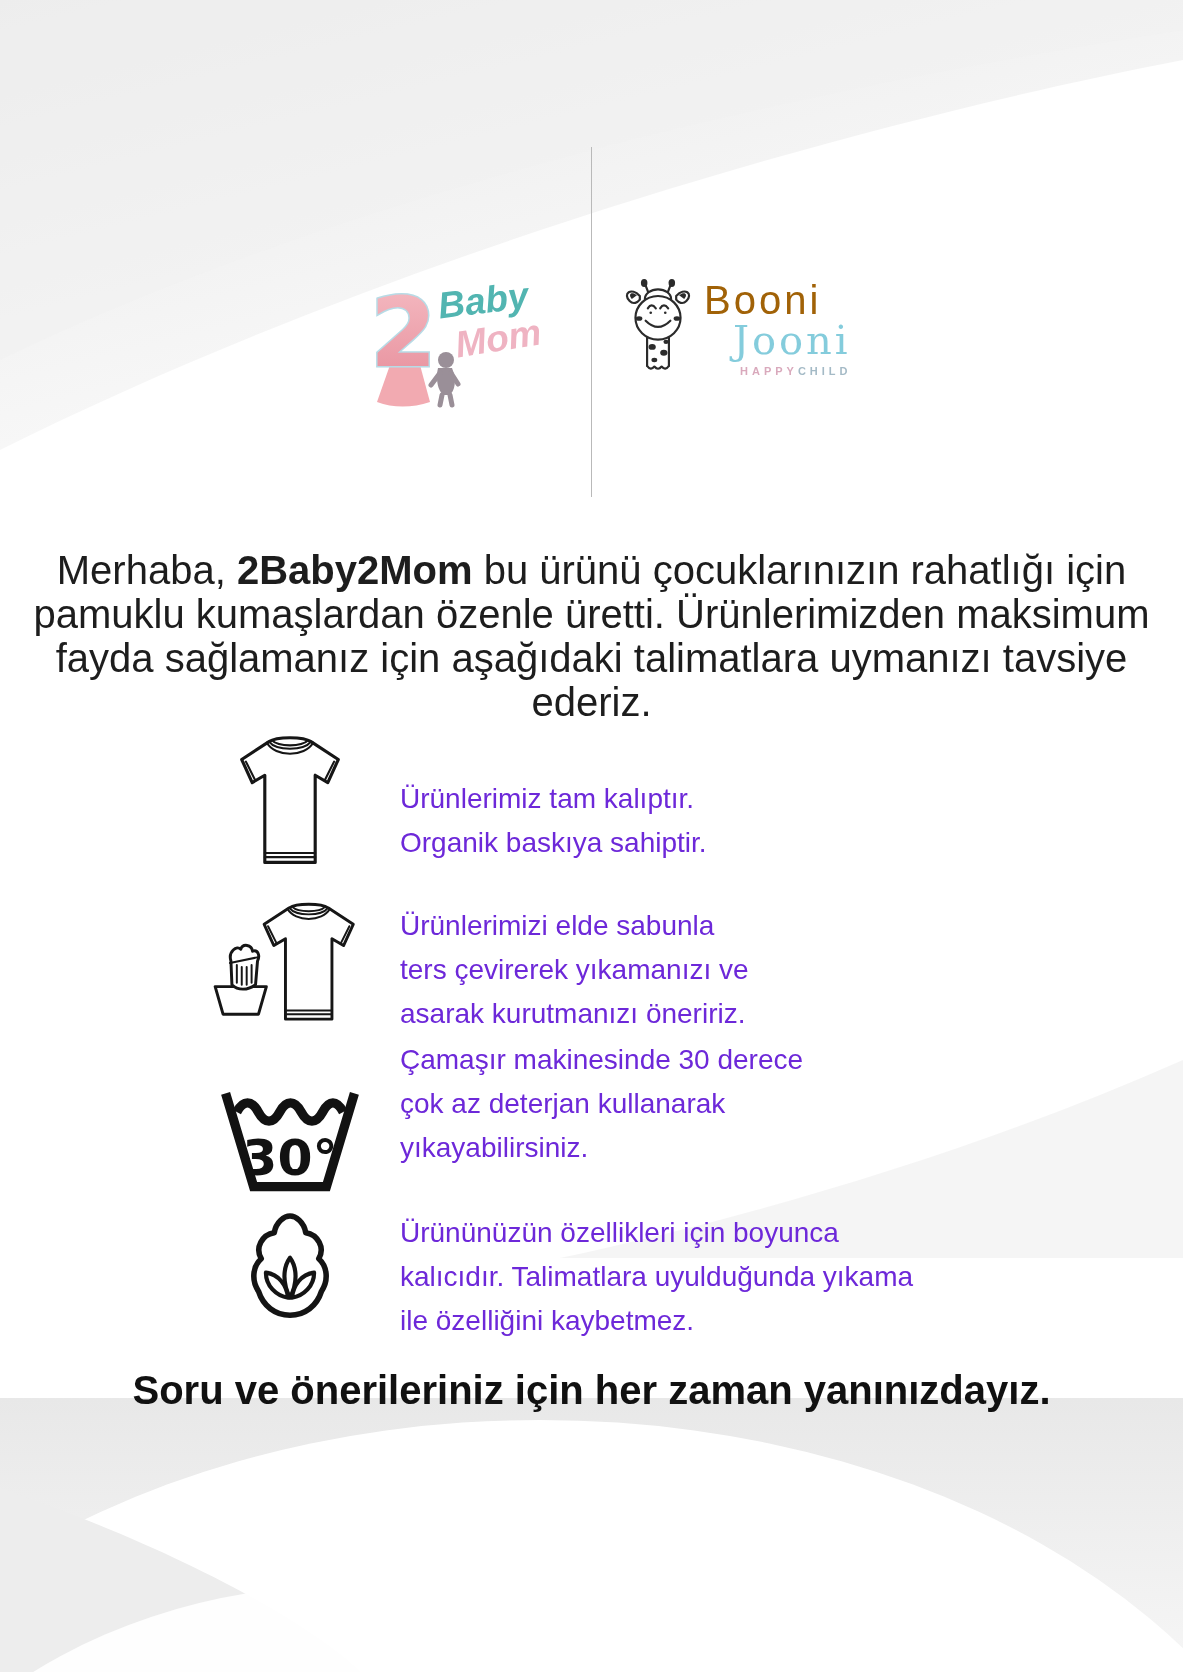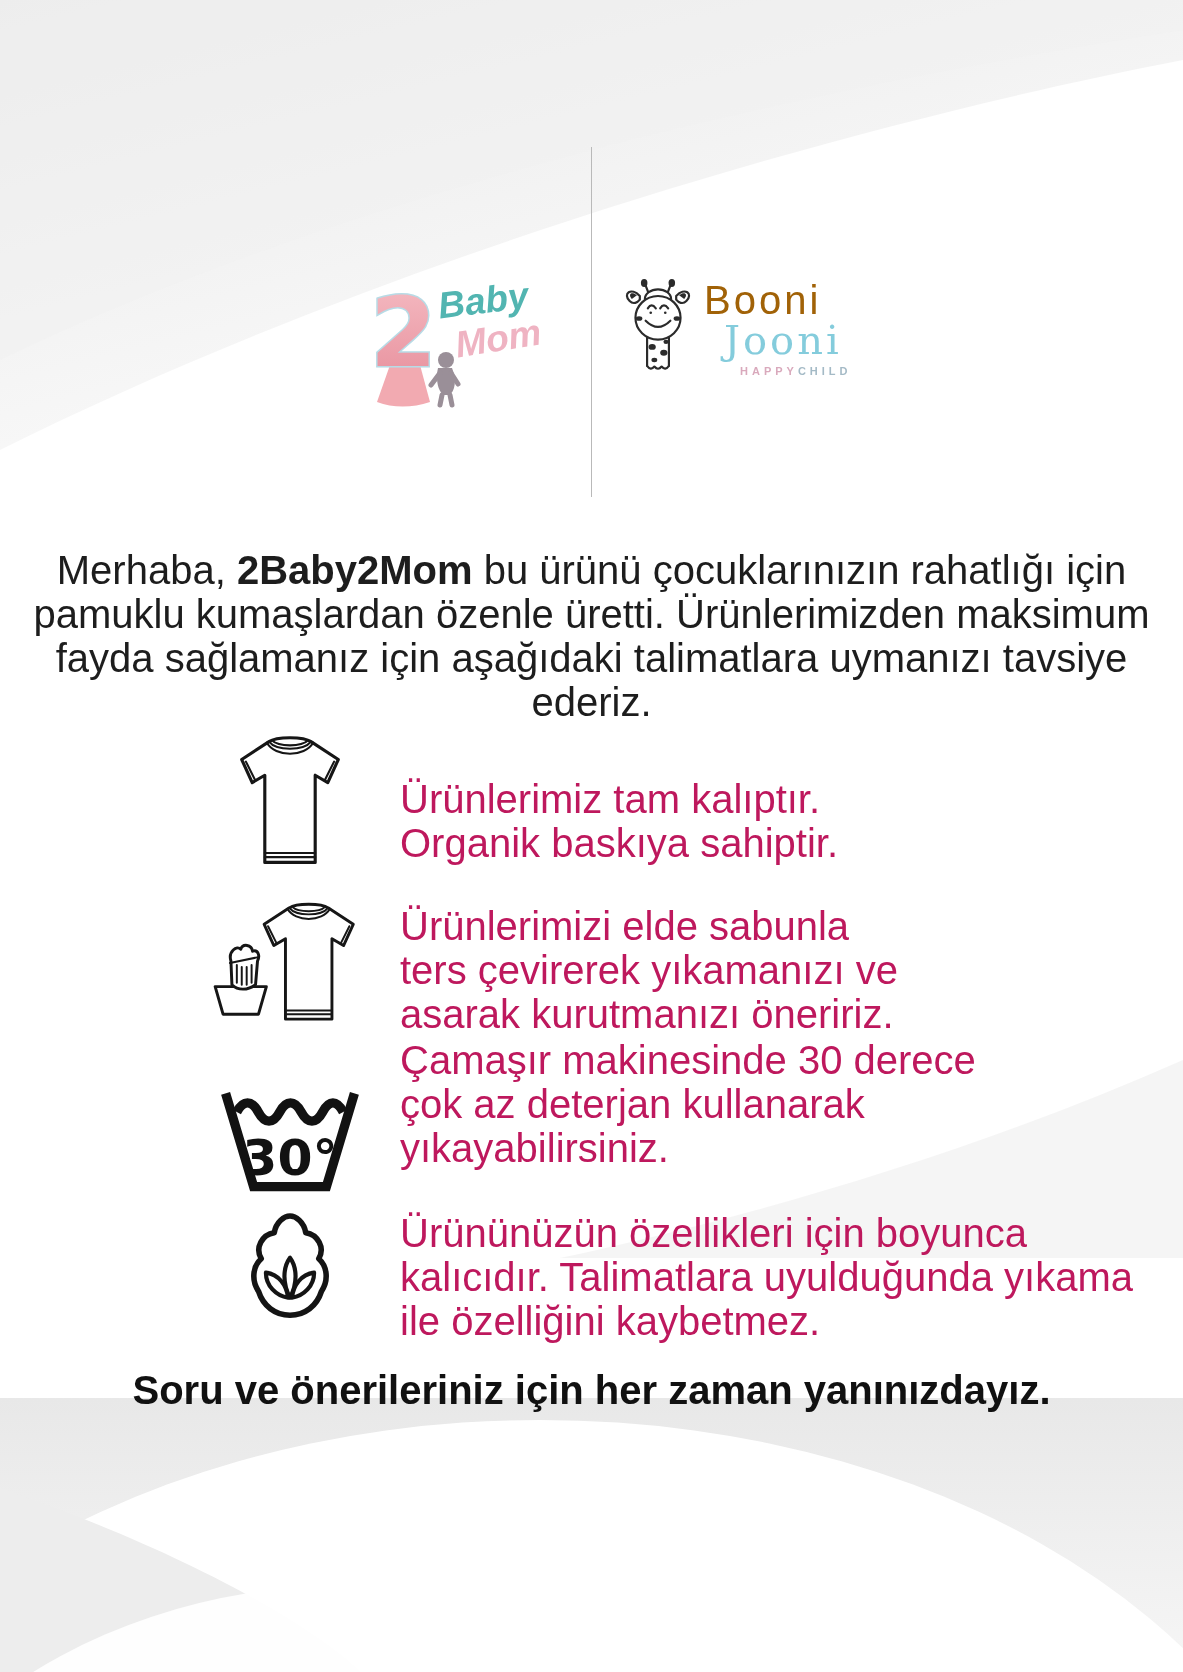--- a/index.html
+++ b/index.html
@@ -13,32 +13,32 @@
 
   
   .logo-left{left:360px;top:270px;width:165px;height:140px;}
   .logo-left .script{position:absolute;font-style:italic;font-weight:bold;line-height:1;}
   .word-baby{left:78px;top:12px;font-size:37px;color:#52b5b1;transform:rotate(-7deg);}
   .word-mom{left:95px;top:50px;font-size:37px;color:#efb3c2;transform:rotate(-9deg);}
   .logo-divider{left:591px;top:147px;width:1px;height:350px;background:#b9b9b9;}
   .logo-right{left:618px;top:264px;display:flex;align-items:flex-start;}
   .booni-text{margin-left:6px;margin-top:16px;line-height:1;}
   .word-booni{font-family:Liberation Sans, sans-serif;font-size:40px;letter-spacing:3px;color:#a16207;}
-  .word-jooni{font-family:"DejaVu Serif",serif;font-size:40px;letter-spacing:3px;color:#84ccdc;margin-left:20px;margin-top:0px;}
+  .word-jooni{font-family:"DejaVu Serif",serif;font-size:40px;letter-spacing:3px;color:#84ccdc;margin-left:28px;margin-top:0px;text-align:center;}
   .tagline{margin-left:36px;margin-top:6px;font-size:11px;letter-spacing:4px;font-weight:bold;text-align:right;}
   .tagline .happy{color:#d9a9bc;} .tagline .child{color:#a4bac6;}
 
   
   .intro{left:0;right:0;top:548px;text-align:center;font-size:40px;line-height:44px;color:#1d1d1d;}
   .intro .brand-bold{font-weight:bold;}
 
   
   .item{position:absolute;left:180px;display:flex;z-index:2;}
   .icon-cell{width:220px;flex:none;display:flex;justify-content:center;}
-  .item-text{font-size:40px;line-height:44px;white-space:pre-line;color:#be185d;}
+  .item-text{font-size:28px;line-height:44px;white-space:pre-line;color:#6d28d9;}
   .row1{top:733px;} .row1 .item-text{margin-top:44px;}
   .row2{top:900px;} .row2 .item-text{margin-top:4px;}
   .row3{top:1032px;} .row3 .icon-cell{margin-top:50px;} .row3 .item-text{margin-top:6px;}
   .row4{top:1205px;} .row4 .icon-cell{margin-top:8px;} .row4 .item-text{margin-top:6px;}
 
   
   .footer{left:0;right:0;top:1368px;text-align:center;font-size:40px;font-weight:bold;color:#111;}
 
   
   .ln{fill:#ffffff;stroke:#161616;stroke-width:3;stroke-linejoin:round;}

